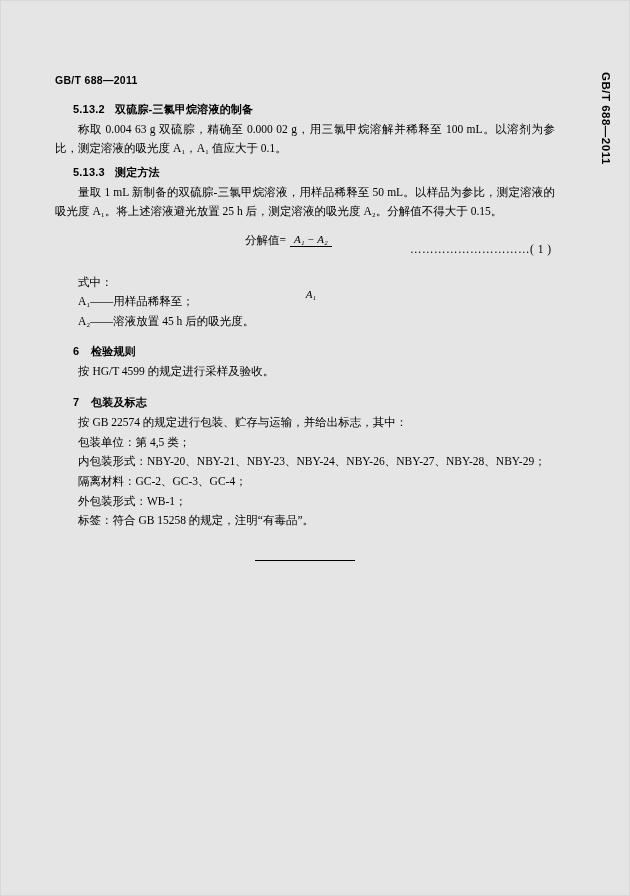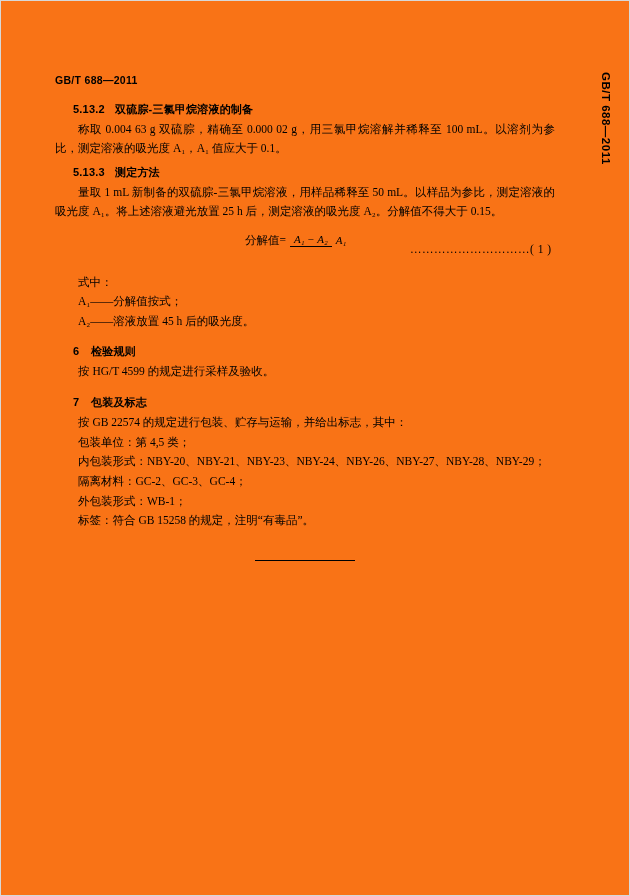--- a/index.html
+++ b/index.html
@@ -8,21 +8,21 @@
     background: #ffffff;
   }
   body {
     font-family: "Liberation Serif", "DejaVu Serif", serif;
     color: #000000;
   }
   .page {
     position: relative;
     width: 630px;
     height: 896px;
-    background: #f97316;
+    background: #e5e5e5;
     overflow: hidden;
   }
   .page-border {
     position: absolute;
     left: 0; top: 0; right: 0; bottom: 0;
     border: 1px solid #d8d8d8;
     box-sizing: border-box;
     pointer-events: none;
   }
   .header-code {
@@ -85,23 +85,25 @@
   .formula-center {
     position: absolute;
     left: 190px;
     top: 0;
     display: flex;
     align-items: flex-start;
     gap: 4px;
   }
   .frac {
     display: inline-flex;
+    flex-direction: column;
     align-items: center;
     vertical-align: middle;
     font-size: 11px;
+    gap: 40px;
   }
   .frac .numer {
     padding: 0 4px 1px 4px;
     border-bottom: 1px solid #000;
     white-space: nowrap;
   }
   .frac .denom {
     padding: 1px 4px 0 4px;
   }
   .dots-num {
@@ -161,21 +163,21 @@
         <span>分解值=</span>
         <span class="frac">
           <span class="numer var">A₁ − A₂</span>
           <span class="denom var">A₁</span>
         </span>
       </div>
       <div class="dots-num">…………………………( 1 )</div>
     </div>
 
     <p class="legend">式中：</p>
-    <p class="legend">A₁——分解值按式；</p>
+    <p class="legend">A₁——用样品稀释至；</p>
     <p class="legend">A₂——溶液放置 45 h 后的吸光度。</p>
 
     <div class="sec-head major" style="margin-top:14px">
       <span class="num">6</span><span>检验规则</span>
     </div>
     <p class="para">按 HG/T 4599 的规定进行采样及验收。</p>
 
     <div class="sec-head major" style="margin-top:14px">
       <span class="num">7</span><span>包装及标志</span>
     </div>

